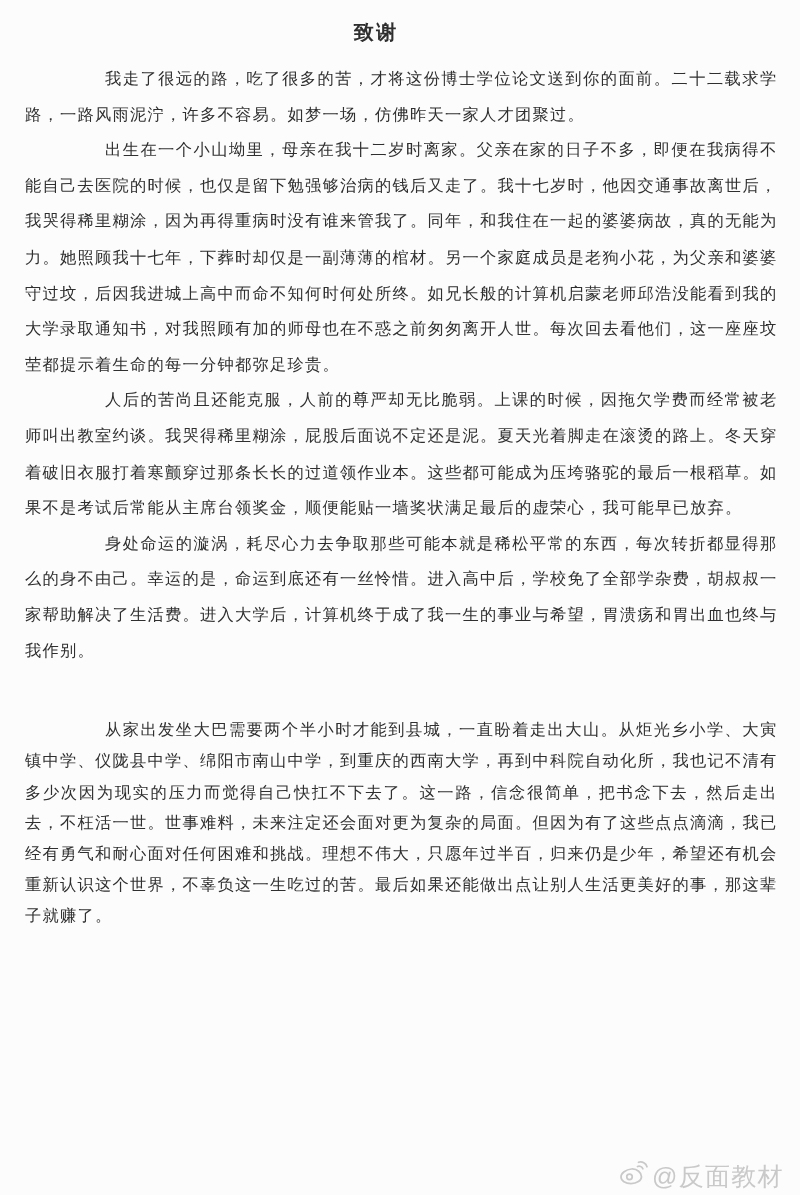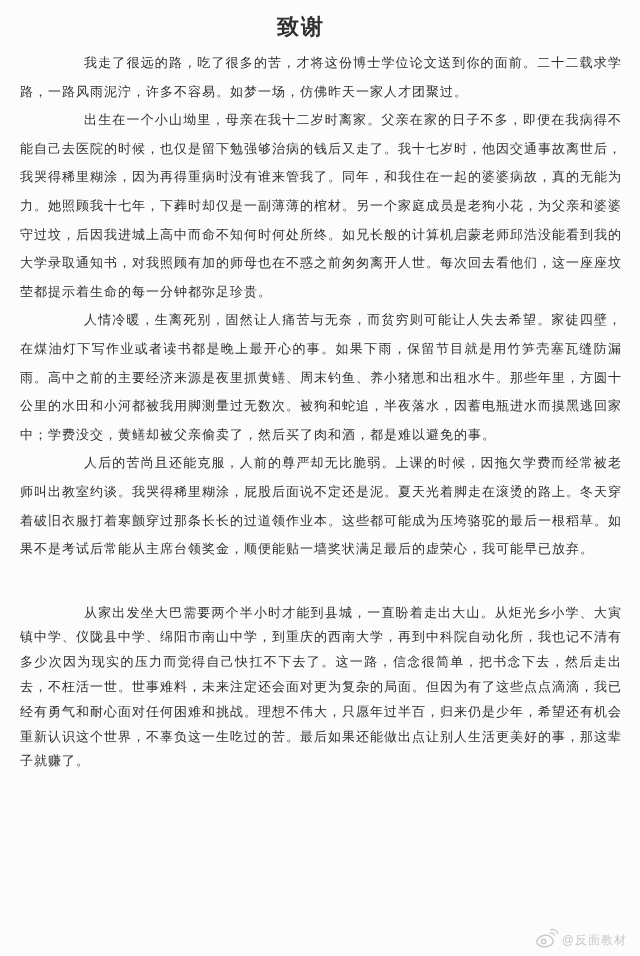--- a/index.html
+++ b/index.html
@@ -9,21 +9,21 @@
     background: #fcfcfc;
     color: #2f2f2f;
     font-family: "Liberation Serif", "DejaVu Serif", serif;
     overflow: hidden;
     position: relative;
   }
   .doc {
     padding: 15px 18px 0 20px;
   }
   .doc-title {
-    font-size: 22px;
+    font-size: 16px;
     font-weight: bold;
     line-height: 24px;
     text-align: center;
     letter-spacing: 2px;
     margin: 0 40px 10px 0; 
   }
   .para {
     margin: 0;
     font-size: 13px;
     line-height: 28.6px;
@@ -35,42 +35,42 @@
     line-height: 24.8px;
   }
   .section-gap {
     height: 37px;
   }
   .watermark {
     position: absolute;
     top: 928px;
     right: 13px;
     display: flex;
-    align-items: flex-end;
+    align-items: flex-start;
     gap: 3px;
     color: #c9c9c9;
-    font-size: 12px;
+    font-size: 20px;
     letter-spacing: 1px;
     font-family: "Liberation Sans", "DejaVu Sans", sans-serif;
     user-select: none;
   }
   .watermark svg { display: block; }
 </style>
 </head>
 <body>
 
 <div class="doc">
 
   <h1 class="doc-title">致谢</h1>
 
   <div class="section-1">
     <p class="para">我走了很远的路，吃了很多的苦，才将这份博士学位论文送到你的面前。二十二载求学路，一路风雨泥泞，许多不容易。如梦一场，仿佛昨天一家人才团聚过。</p>
     <p class="para">出生在一个小山坳里，母亲在我十二岁时离家。父亲在家的日子不多，即便在我病得不能自己去医院的时候，也仅是留下勉强够治病的钱后又走了。我十七岁时，他因交通事故离世后，我哭得稀里糊涂，因为再得重病时没有谁来管我了。同年，和我住在一起的婆婆病故，真的无能为力。她照顾我十七年，下葬时却仅是一副薄薄的棺材。另一个家庭成员是老狗小花，为父亲和婆婆守过坟，后因我进城上高中而命不知何时何处所终。如兄长般的计算机启蒙老师邱浩没能看到我的大学录取通知书，对我照顾有加的师母也在不惑之前匆匆离开人世。每次回去看他们，这一座座坟茔都提示着生命的每一分钟都弥足珍贵。</p>
-    <p class="para">人情冷暖，生离死别，固然让人痛苦与无奈，而贫穷则可能让人失去希望。家徒四壁，在煤油灯下写作业或者读书都是晚上最开心的事。如果下雨，保留节目就是用竹笋壳塞瓦缝防漏雨。高中之前的主要经济来源是夜里抓黄鳝、周末钓鱼、养小猪崽和出租水牛。那些年里，方圆十公里的水田和小河都被我用脚测量过无数次。被狗和蛇追，半夜落水，因蓄电瓶进水而摸黑逃回家中；学费没交，黄鳝却被父亲偷卖了，然后买了肉和酒，都是难以避免的事。</p>
     <p class="para">人后的苦尚且还能克服，人前的尊严却无比脆弱。上课的时候，因拖欠学费而经常被老师叫出教室约谈。我哭得稀里糊涂，屁股后面说不定还是泥。夏天光着脚走在滚烫的路上。冬天穿着破旧衣服打着寒颤穿过那条长长的过道领作业本。这些都可能成为压垮骆驼的最后一根稻草。如果不是考试后常能从主席台领奖金，顺便能贴一墙奖状满足最后的虚荣心，我可能早已放弃。</p>
+    <p class="para">身处命运的漩涡，耗尽心力去争取那些可能本就是稀松平常的东西，每次转折都显得那么的身不由己。幸运的是，命运到底还有一丝怜惜。进入高中后，学校免了全部学杂费，胡叔叔一家帮助解决了生活费。进入大学后，计算机终于成了我一生的事业与希望，胃溃疡和胃出血也终与我作别。</p>
   </div>
 
   <div class="section-gap"></div>
 
   <div class="section-2">
     <p class="para">从家出发坐大巴需要两个半小时才能到县城，一直盼着走出大山。从炬光乡小学、大寅镇中学、仪陇县中学、绵阳市南山中学，到重庆的西南大学，再到中科院自动化所，我也记不清有多少次因为现实的压力而觉得自己快扛不下去了。这一路，信念很简单，把书念下去，然后走出去，不枉活一世。世事难料，未来注定还会面对更为复杂的局面。但因为有了这些点点滴滴，我已经有勇气和耐心面对任何困难和挑战。理想不伟大，只愿年过半百，归来仍是少年，希望还有机会重新认识这个世界，不辜负这一生吃过的苦。最后如果还能做出点让别人生活更美好的事，那这辈子就赚了。</p>
   </div>
 
 </div>
 

